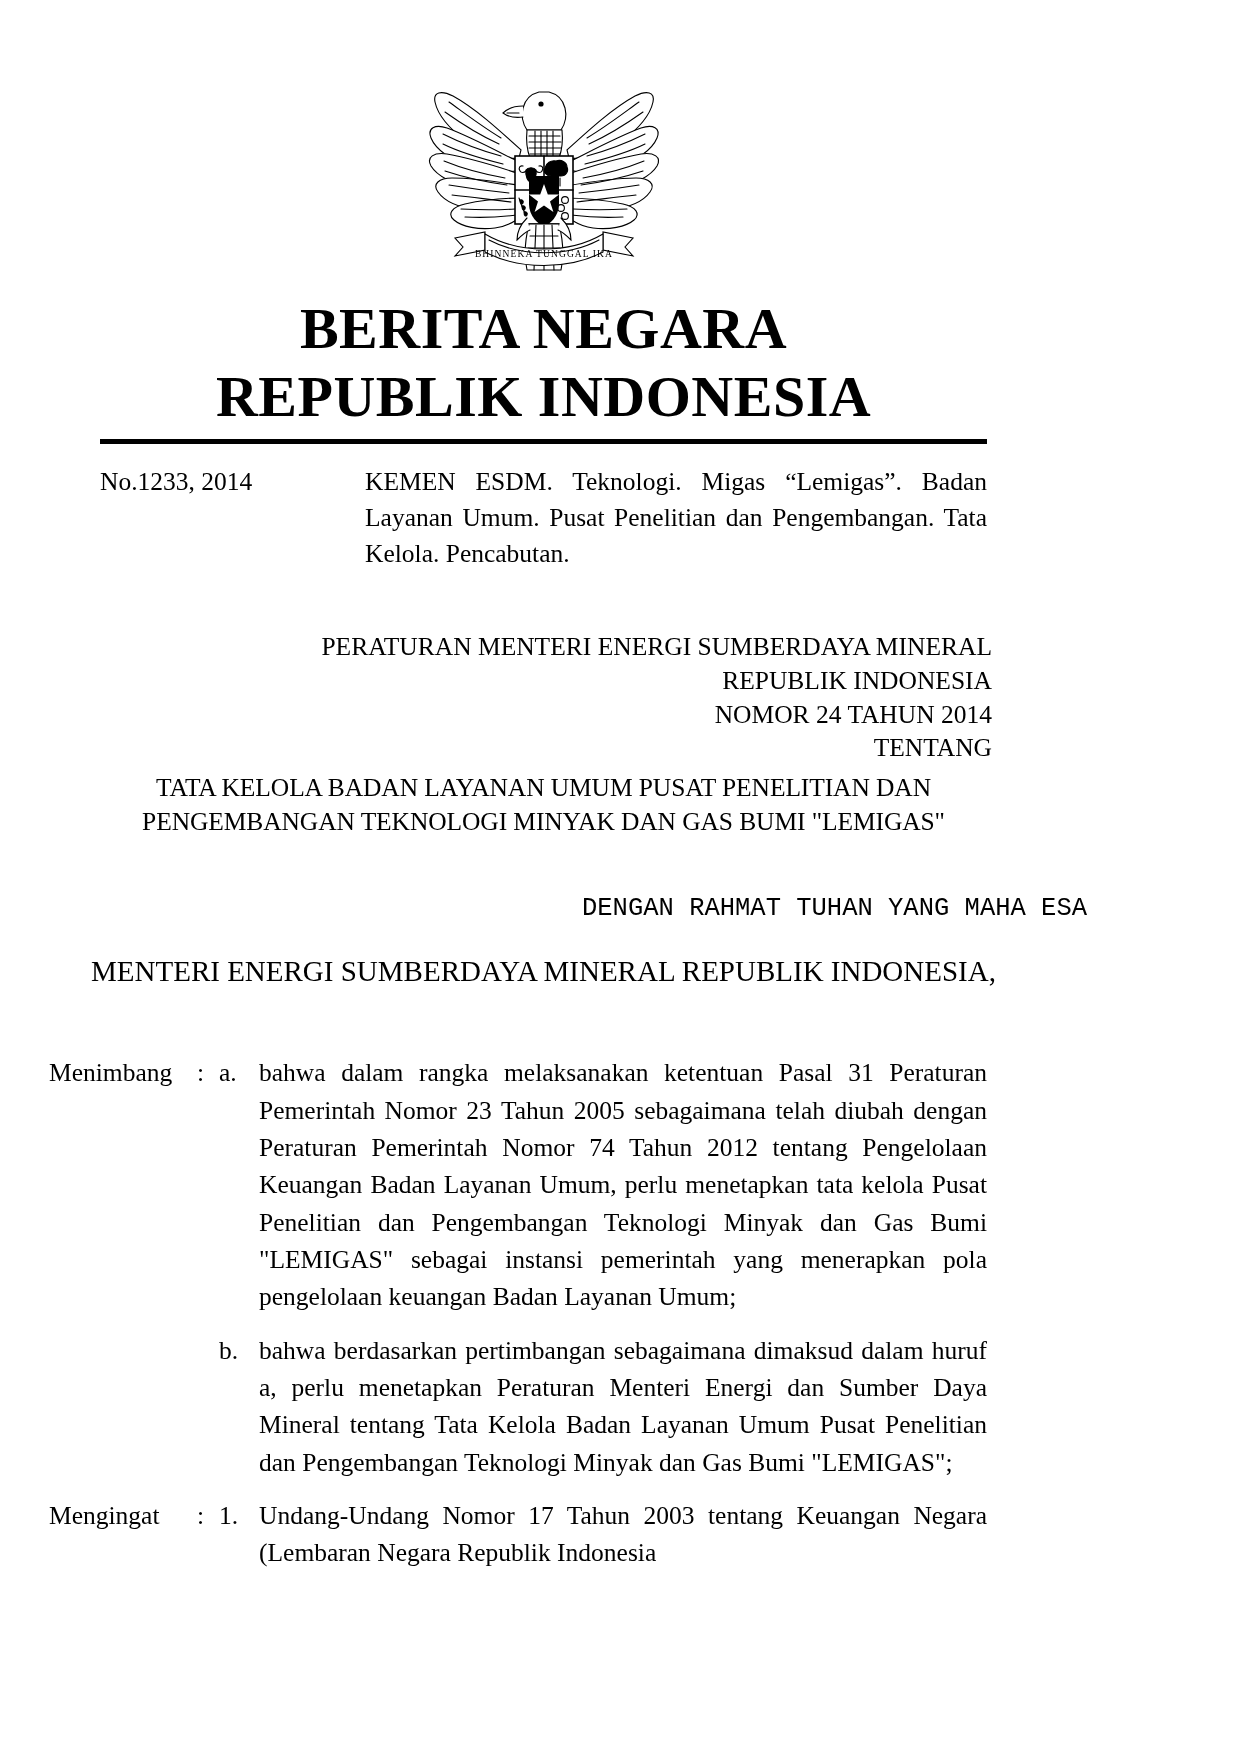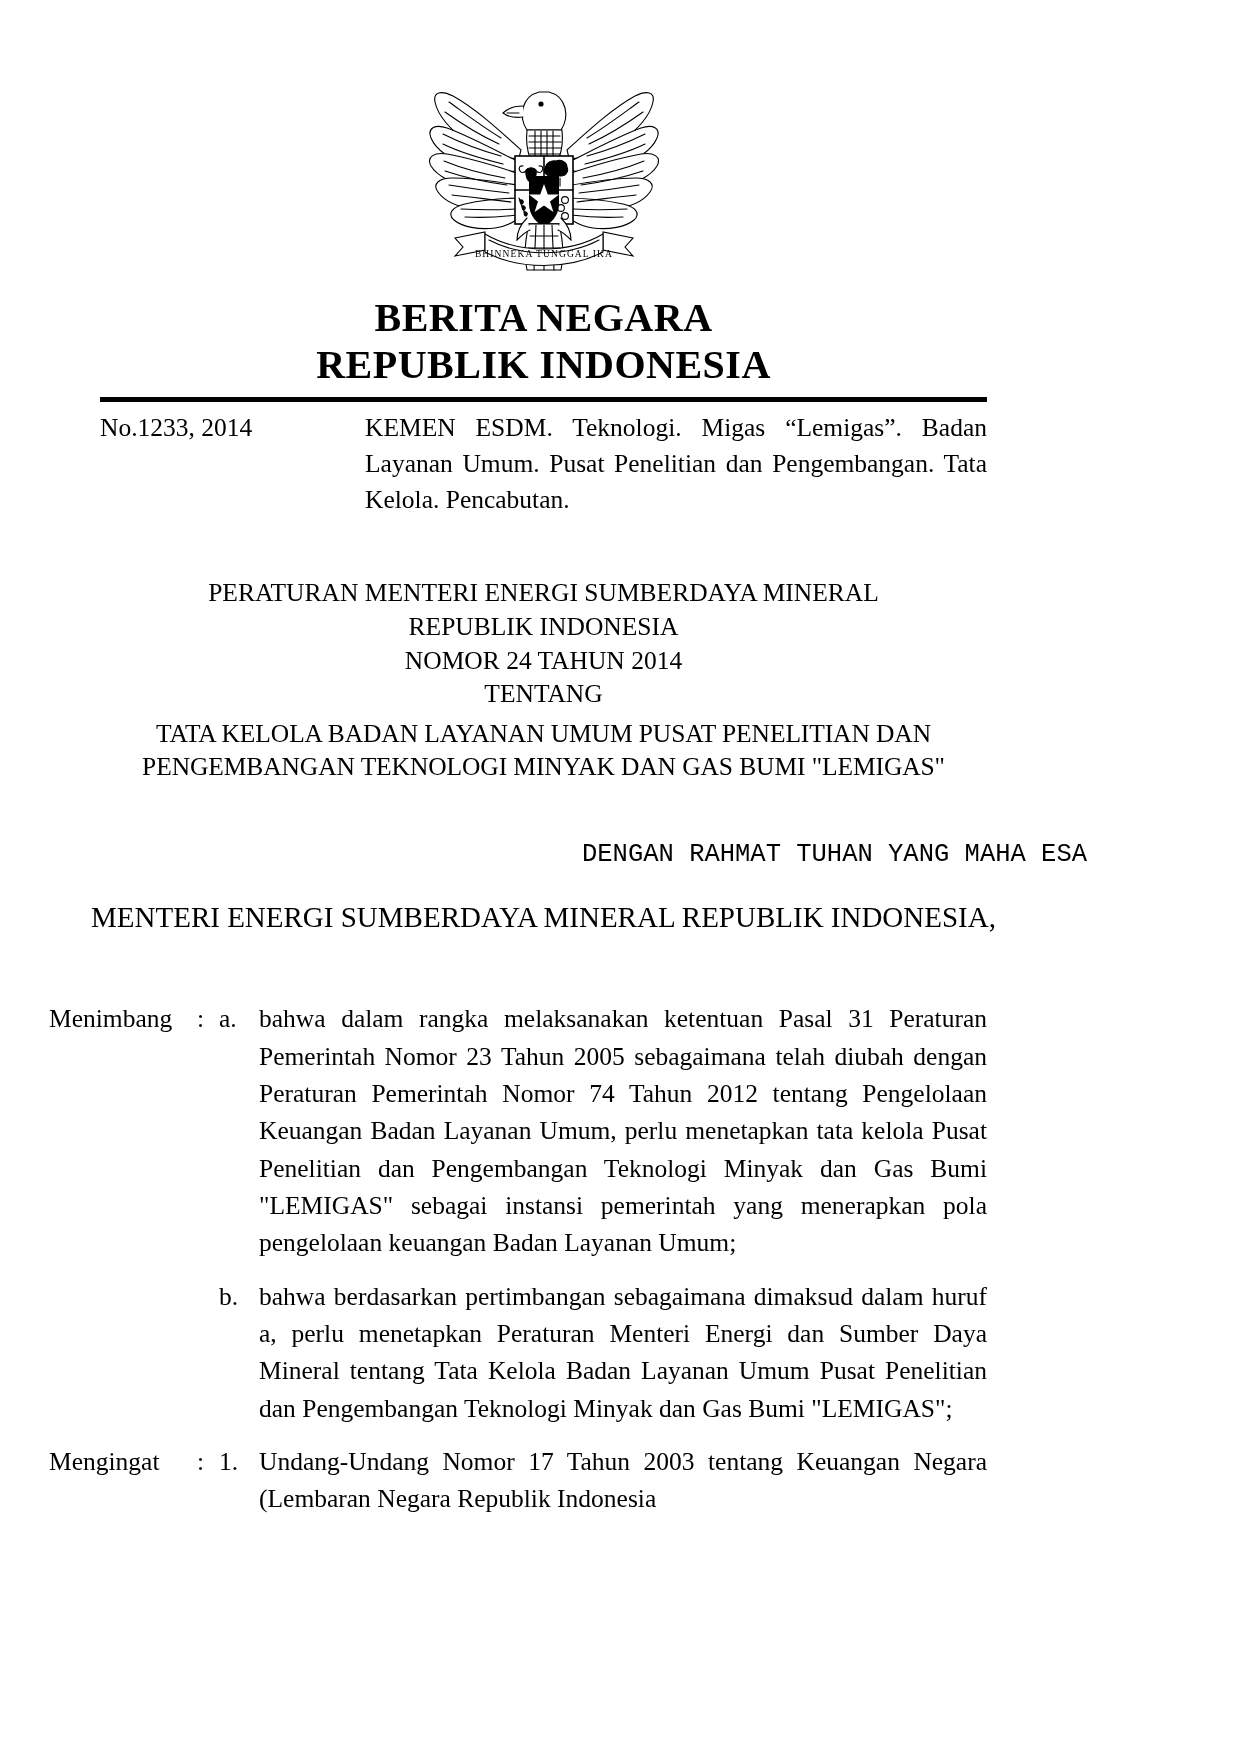--- a/index.html
+++ b/index.html
@@ -33,58 +33,58 @@
     height: 215px;
     display: block;
   }
 
   
   .masthead {
     margin-top: 22px;
     text-align: center;
     font-family: "Liberation Serif", "DejaVu Serif", serif;
     font-weight: bold;
-    font-size: 40px;
+    font-size: 58px;
     line-height: 1.17;
     letter-spacing: 0.5px;
   }
   .masthead .line1,
   .masthead .line2 { display: block; white-space: nowrap; }
 
   .rule {
     margin: 8px 100px 0 100px;
     border: none;
     border-top: 5px solid #000;
     height: 0;
   }
 
   
   .subject-row {
-    margin: 8px 100px 0 100px;
+    margin: 20px 100px 0 100px;
     display: flex;
     align-items: flex-start;
     font-size: 25.5px;
     line-height: 1.42;
   }
   .subject-no {
     width: 265px;
     flex: 0 0 265px;
     white-space: nowrap;
   }
   .subject-text {
     flex: 1 1 auto;
     text-align: justify;
     text-align-last: left;
     hyphens: none;
   }
 
   
   .title-block {
     margin: 58px 95px 0 95px;
-    text-align: center;
+    text-align: right;
     font-size: 25.5px;
     line-height: 1.32;
   }
   .title-block .tline { display: block; white-space: nowrap; }
 
   .subject-title {
     margin: 6px 0 0 0;
     text-align: center;
     font-size: 25.5px;
     line-height: 1.32;

